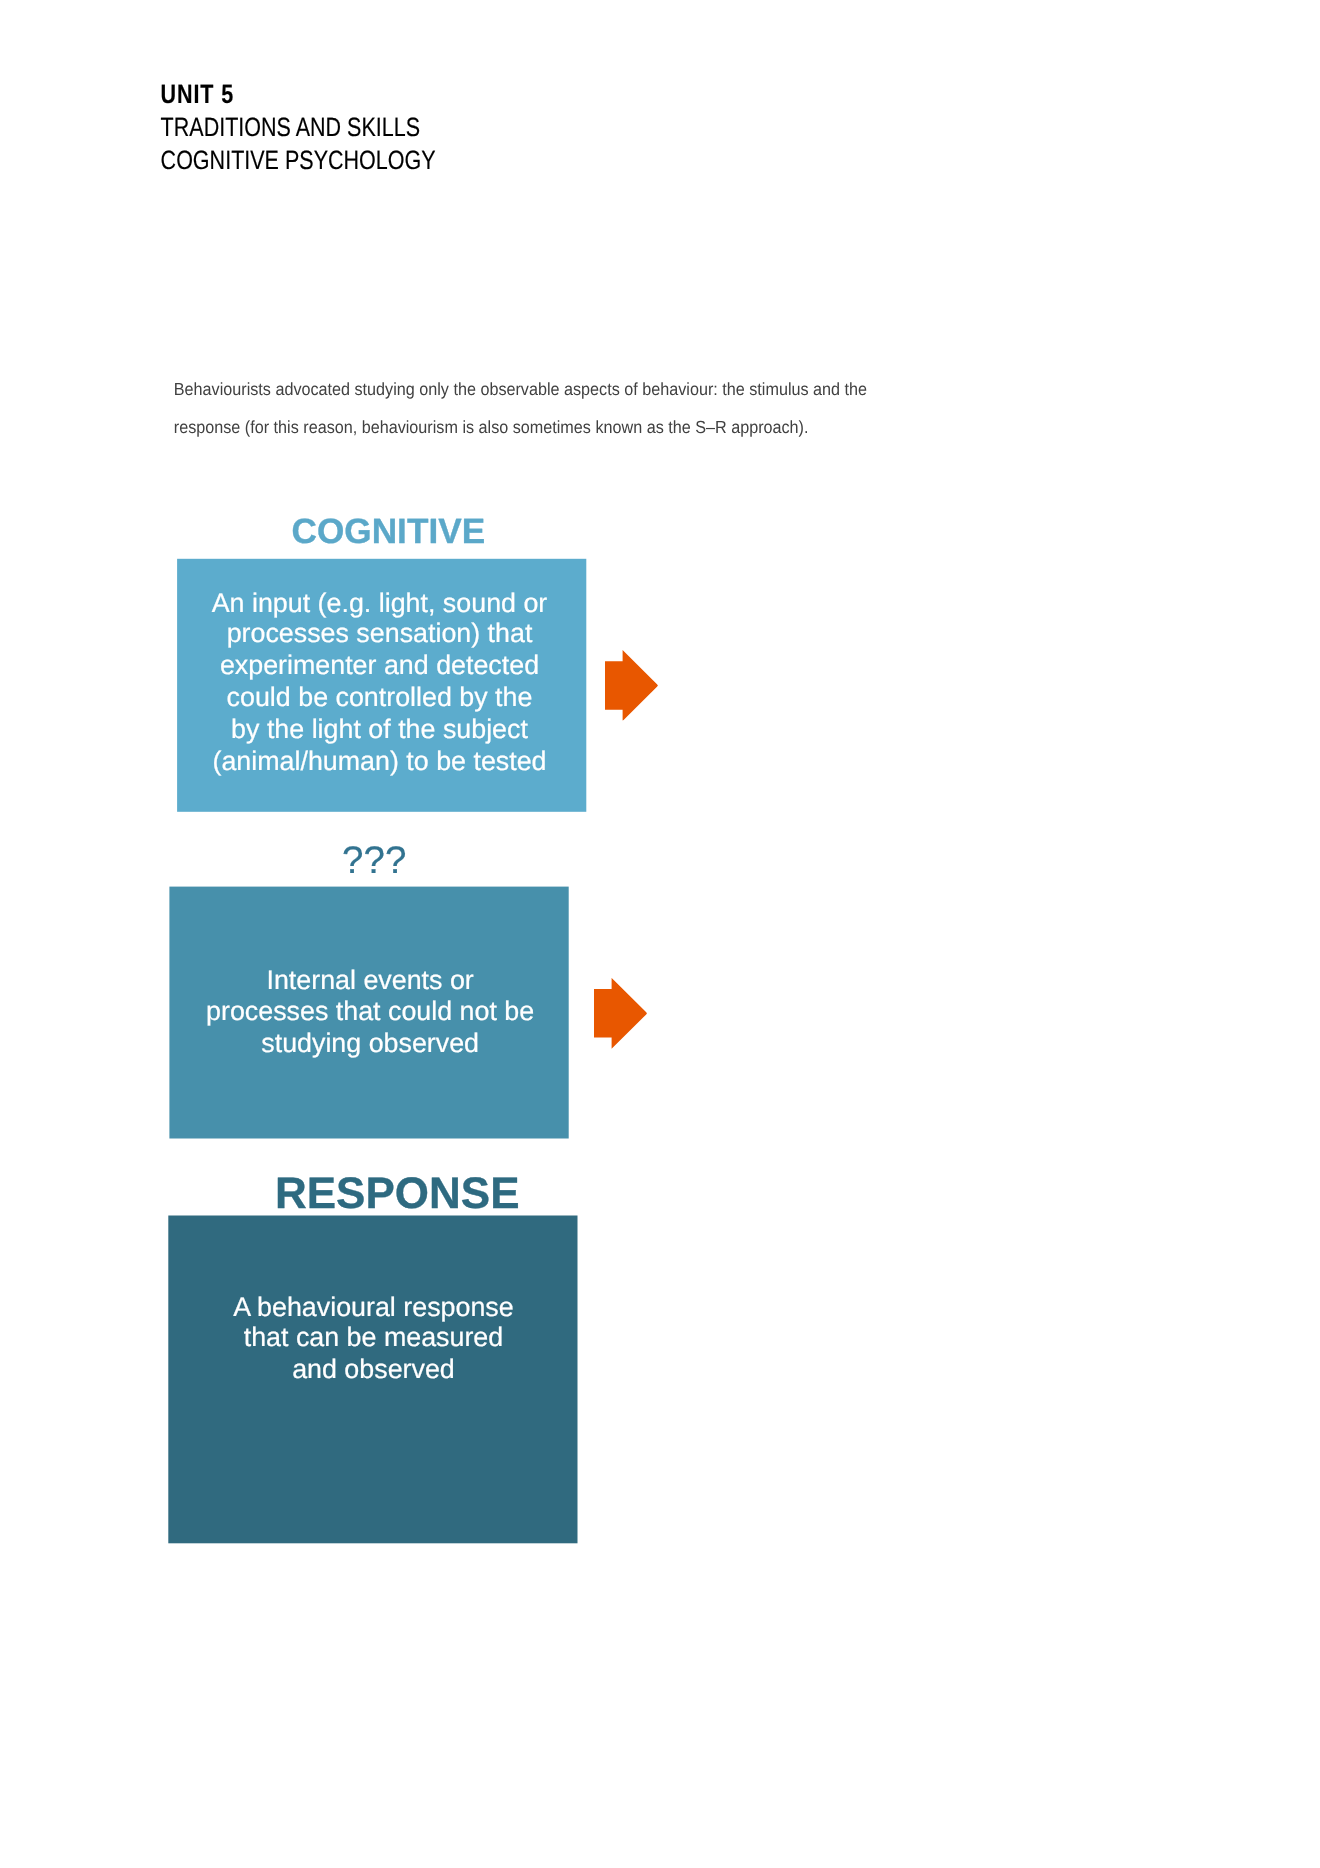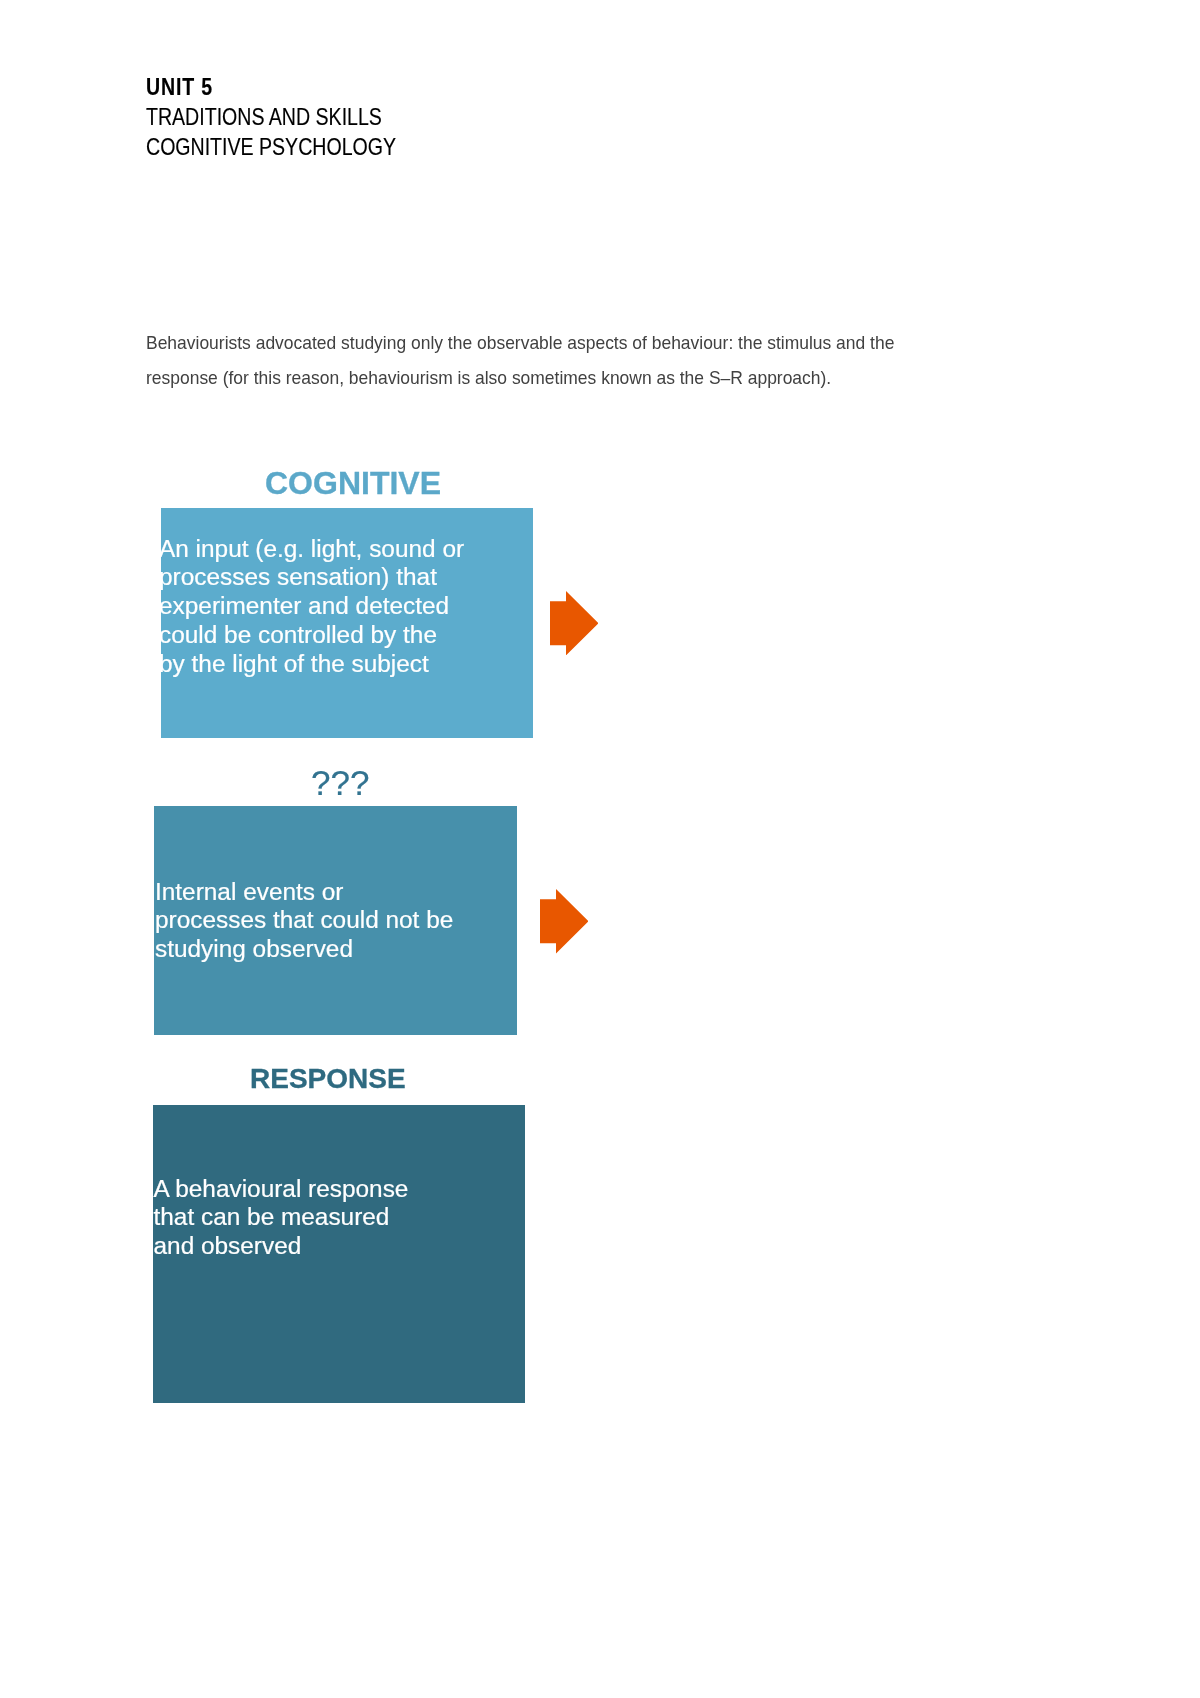--- a/index.html
+++ b/index.html
@@ -16,43 +16,43 @@
           transform:translateZ(0); }
 
   
   .doc-heading { position:absolute; left:146px; top:72px; }
   .doc-heading .line { color:#000000; font-size:24px; line-height:30px; white-space:nowrap;
                        transform:scaleX(0.815); transform-origin:left center;
                        -webkit-text-stroke:0.15px #000000; }
   .doc-heading .line.strong { font-weight:bold; letter-spacing:1px; }
 
   
-  .intro { position:absolute; left:146px; top:325px; width:1000px; margin:0;
-           color:#414141; font-size:19px; line-height:35px; }
+  .intro { position:absolute; left:146px; top:325px; width:1000px; margin:12px;
+           color:#414141; font-size:16px; line-height:35px; }
   .intro .pline { display:block; white-space:nowrap; transform:scaleX(0.919); transform-origin:left center; }
 
   
   .diagram { position:absolute; left:0; top:0; width:1200px; height:1698px; }
   .dlabel { position:absolute; font-weight:bold; white-space:nowrap; }
   .dbox { position:absolute; box-sizing:border-box;
-          color:#ffffff; }
+          color:#ffffff; text-align:center; }
   .dbox .txt { position:absolute; width:100%; font-size:24.4px; }
   .dbox .tline { line-height:28.9px; white-space:nowrap; -webkit-text-stroke:0.2px #ffffff; }
 
   .box1 { left:161px; top:508px; width:372px; height:230px; background:#5CACCD; }
   .box2 { left:154px; top:806px; width:363px; height:229px; background:#4790AB; }
   .box3 { left:153px; top:1105px; width:372px; height:298px; background:#306A7F; }
   .box1 .txt { left:-2px; top:26.5px; }
   .box2 .txt { left:1px; top:71.5px; }
   .box3 .txt { left:0.5px; top:69.5px; }
 
   .lbl1 { left:265px; top:465px; font-size:32px; color:#5BA8C9; -webkit-text-stroke:0.3px #5BA8C9; }
   .lbl2 { left:311px; top:763px; font-size:35px; color:#327390; font-weight:normal;
           -webkit-text-stroke:0.2px #327390; }
-  .lbl3 { left:250px; top:1063px; font-size:28px; color:#2E6A80; -webkit-text-stroke:0.3px #2E6A80; }
+  .lbl3 { left:250px; top:1063px; font-size:40px; color:#2E6A80; -webkit-text-stroke:0.3px #2E6A80; }
 
   .arrow { position:absolute; }
   .arrow1 { left:549.5px; top:591px; }
   .arrow2 { left:539.5px; top:889.2px; }
 </style>
 </head>
 <body>
 
 <div class="page">
 
@@ -69,20 +69,21 @@
 
   <div class="diagram">
     <div class="dlabel lbl1" style="color: rgb(91, 168, 201);">COGNITIVE</div>
     <div class="dbox box1" style="background-color: rgb(92, 172, 205);">
       <div class="txt">
         <div class="tline">An input (e.g. light, sound or</div>
         <div class="tline">processes sensation) that</div>
         <div class="tline">experimenter and detected</div>
         <div class="tline">could be controlled by the</div>
         <div class="tline">by the light of the subject</div>
+        <div class="tline">(animal/human) to be tested</div>
       </div>
     </div>
 
     <div class="dlabel lbl2" style="color: rgb(50, 115, 144);">???</div>
     <div class="dbox box2" style="background-color: rgb(71, 144, 171);">
       <div class="txt">
         <div class="tline">Internal events or</div>
         <div class="tline">processes that could not be</div>
         <div class="tline">studying observed</div>
       </div>

